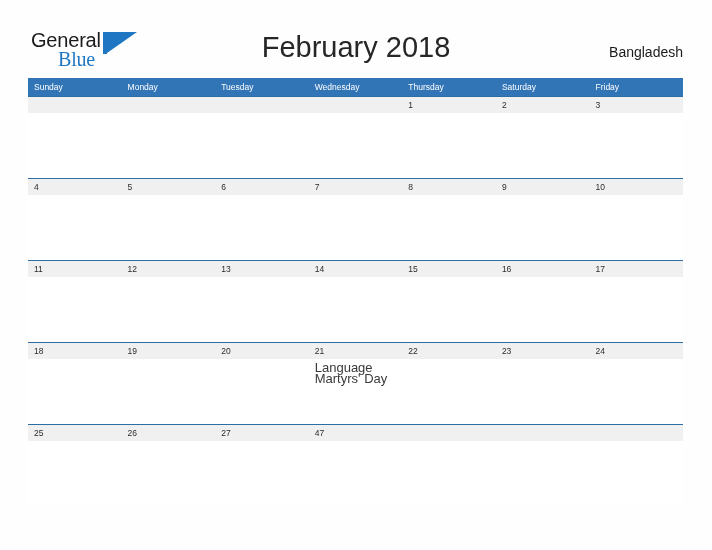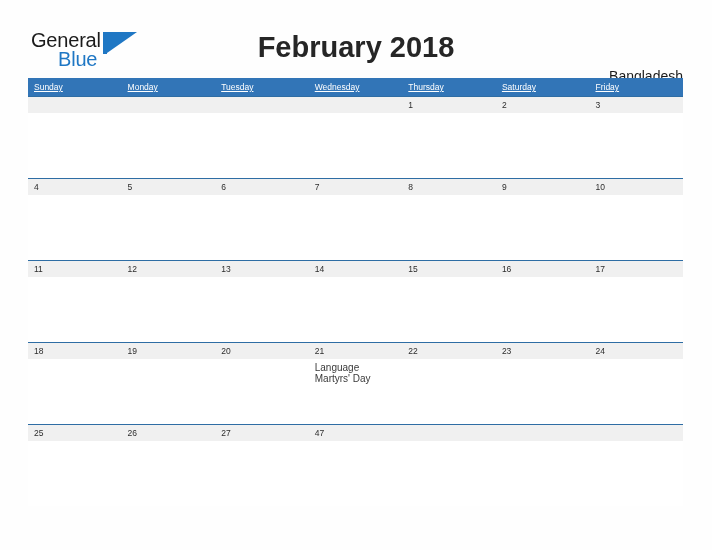--- a/index.html
+++ b/index.html
@@ -40,21 +40,21 @@
     letter-spacing: -0.2px;
     font-family: "Liberation Sans", sans-serif;
   }
   .logo-line2 {
     position: absolute;
     left: 27px;
     top: 19px;
     font-size: 20px;
     color: #1f77c4;
     letter-spacing: -0.2px;
-    font-family: Liberation Sans, sans-serif;
+    font-family: Liberation Serif, serif;
   }
   .logo-flag {
     position: absolute;
     left: 72px;
     top: 2px;
     width: 34px;
     height: 22px;
   }
   .logo-flag .pole {
     position: absolute;
@@ -76,32 +76,31 @@
 
   .cal-title {
     position: absolute;
     left: 0;
     right: 0;
     top: 31px;
     text-align: center;
     font-size: 29px;
     color: #262626;
     font-family: "Liberation Sans", sans-serif;
-    font-weight: bold;
+    font-weight: normal;
     margin: 0;
     letter-spacing: 0px;
   }
 
   .cal-country {
     position: absolute;
     right: 29px;
     top: 44px;
     font-size: 14px;
     color: #1b1b1b;
-    margin-top: 24px;
   }
 
   
   .calendar {
     position: absolute;
     left: 28px;
     top: 78px;
     width: 655px;
   }
 
@@ -112,21 +111,20 @@
   }
   .weekday-cell {
     flex: 1 1 0;
     color: #ffffff;
     font-size: 8.5px;
     line-height: 18px;
     padding-left: 6px;
     box-sizing: border-box;
     white-space: nowrap;
     overflow: hidden;
-    text-decoration: underline;
   }
 
   .week-row {
     border-top: 1.5px solid #2e6da4;
     position: relative;
   }
   .week-row:first-of-type {
     border-top: none;
   }
 
@@ -146,21 +144,21 @@
 
   .event-strip {
     display: flex;
     background: #ffffff;
     height: 65px;
   }
   .event-cell {
     flex: 1 1 0;
     padding: 3px 8px 0 6px;
     box-sizing: border-box;
-    font-size: 10px;
+    font-size: 13px;
     line-height: 11px;
     color: #3a3a3a;
     word-wrap: break-word;
   }
 </style>
 </head>
 <body>
 
 <div class="page-header">
 

